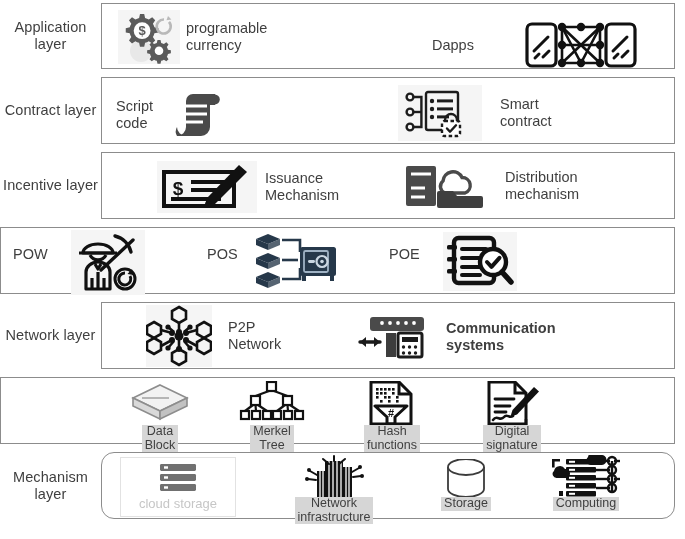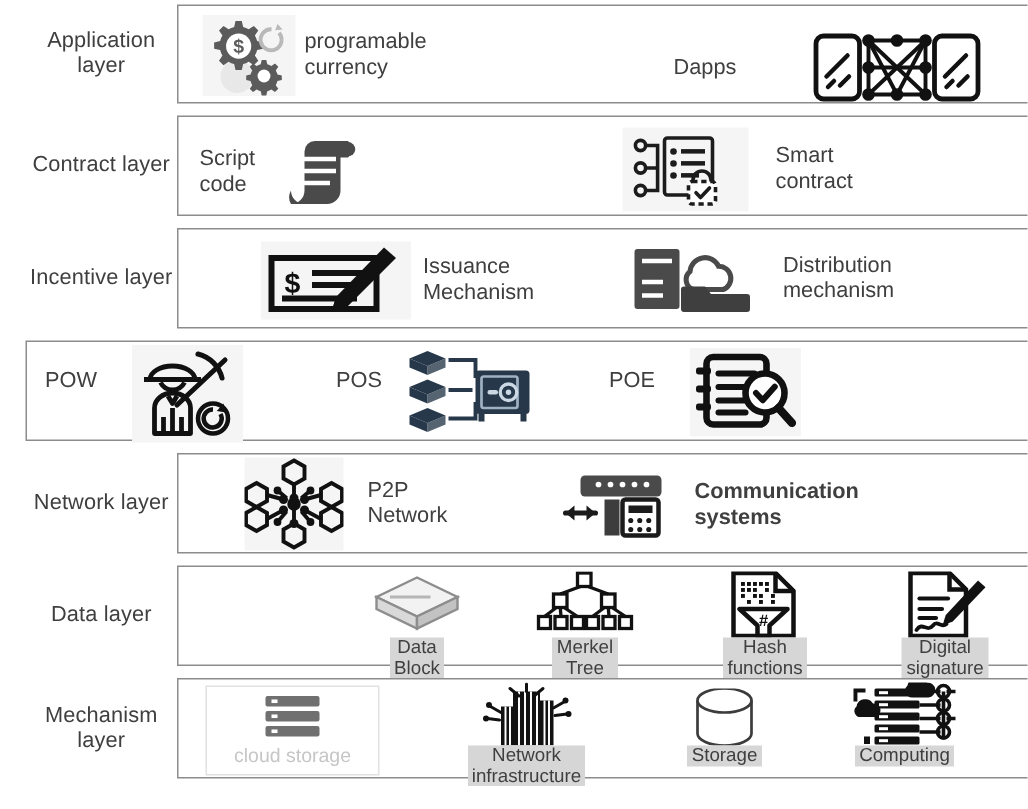--- a/index.html
+++ b/index.html
@@ -12,21 +12,21 @@
     height: 539px;
     font-family: "Liberation Sans", sans-serif;
     color: #3a3a3a;
     overflow: hidden;
   }
   #stack {
     position: relative;
     width: 685px;
     height: 539px;
     box-sizing: border-box;
-    padding: 3px 0 0 17px;
+    padding: 3px 0 0 0;
   }
   .layer-row {
     position: relative;
     display: flex;
     align-items: stretch;
     width: 685px;
     box-sizing: border-box;
   }
   .layer-label {
     width: 101px;
@@ -49,21 +49,21 @@
     display: flex;
     align-items: center;
     margin-right: 10px;
   }
   .row-app   .layer-box { height: 66px; }
   .row-con   .layer-box { height: 67px; }
   .row-inc   .layer-box { height: 67px; }
   .row-cons  .layer-box { height: 67px; }
   .row-net   .layer-box { height: 67px; }
   .row-data  .layer-box { height: 67px; }
-  .row-hw    .layer-box { height: 67px; }
+  .row-hw    .layer-box { height: 67px; border-radius: 13px; }
   .row-gap { height: 8px; }
 
   
   .item {
     position: absolute;
     display: flex;
     align-items: center;
     gap: 6px;
   }
   .item-label {
@@ -461,21 +461,20 @@
         </span>
         <span class="item-label" style="margin-left:12px;">Communication
 systems</span>
       </div>
 
     </div>
   </div>
   <div class="row-gap"></div>
 
   <div class="layer-row row-data">
-    <div class="layer-label">Data layer</div>
     <div class="layer-box">
 
 
       <div class="stack-item" style="left:122px; top:3px; width:74px;">
         <span>
           <svg class="icon" width="62" height="44" viewBox="0 0 62 44">
             <polygon points="31,4 58,17 31,30 4,17" fill="#f2f2f2" stroke="#8d8d8d" stroke-width="1.6"></polygon>
             <polygon points="4,17 31,30 31,38 4,25" fill="#d9d9d9" stroke="#8d8d8d" stroke-width="1.6"></polygon>
             <polygon points="58,17 31,30 31,38 58,25" fill="#c2c2c2" stroke="#8d8d8d" stroke-width="1.6"></polygon>
             <line x1="13" y1="17" x2="40" y2="17" stroke="#b5b5b5" stroke-width="2"></line>

